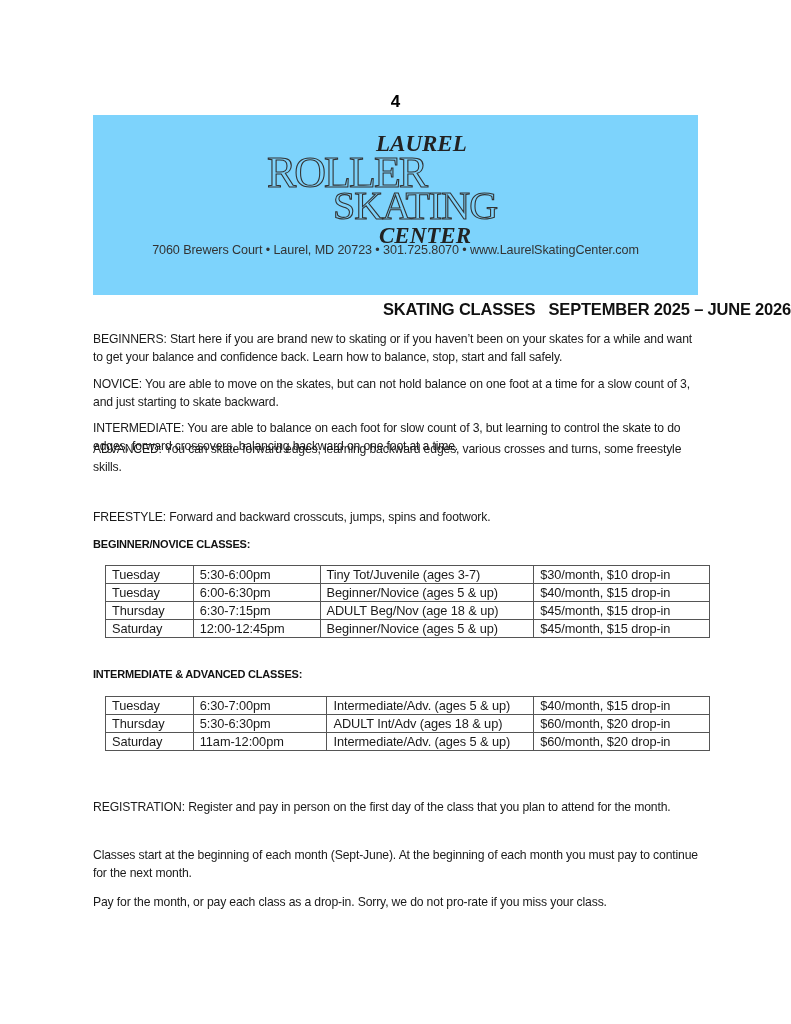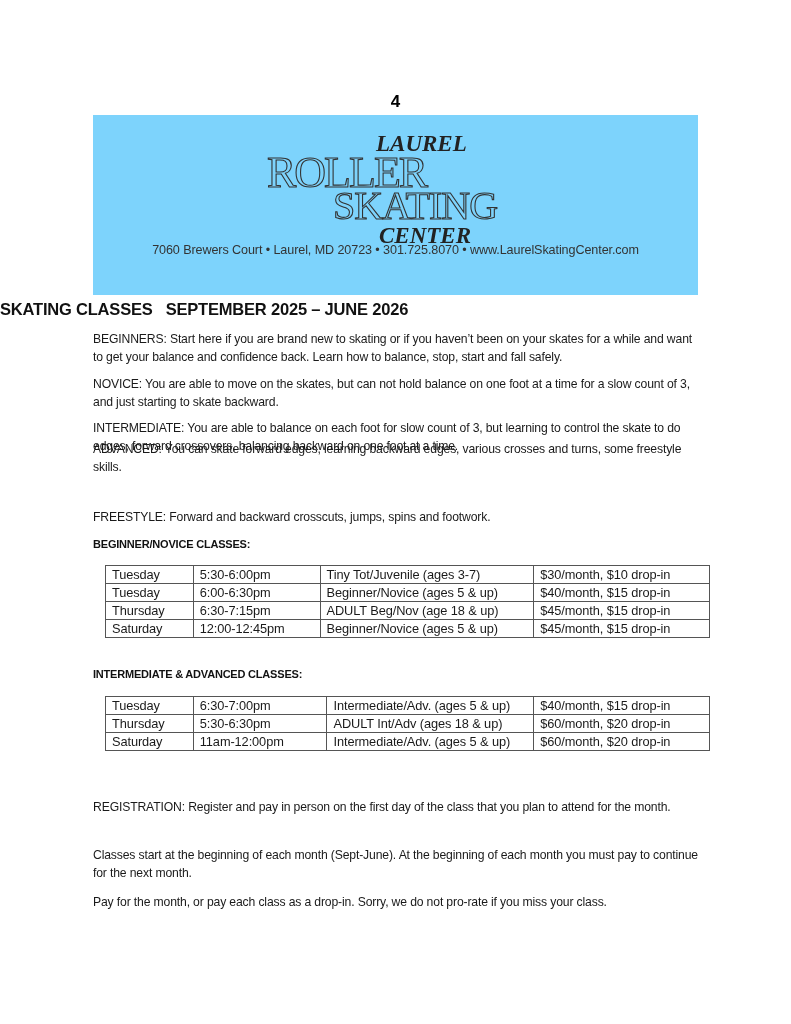--- a/index.html
+++ b/index.html
@@ -48,21 +48,21 @@
       text-align: center;
       font-size: 12.6px;
       color: #333;
       letter-spacing: -0.1px;
     }
     .doc-title {
       position: absolute;
       top: 300px;
       left: 0;
       width: 791px;
-      text-align: left;
+      text-align: right;
       font-weight: bold;
       font-size: 16.5px;
       color: #111;
       letter-spacing: -0.2px;
       white-space: pre;
     }
     .para {
       position: absolute;
       left: 93px;
       width: 610px;

